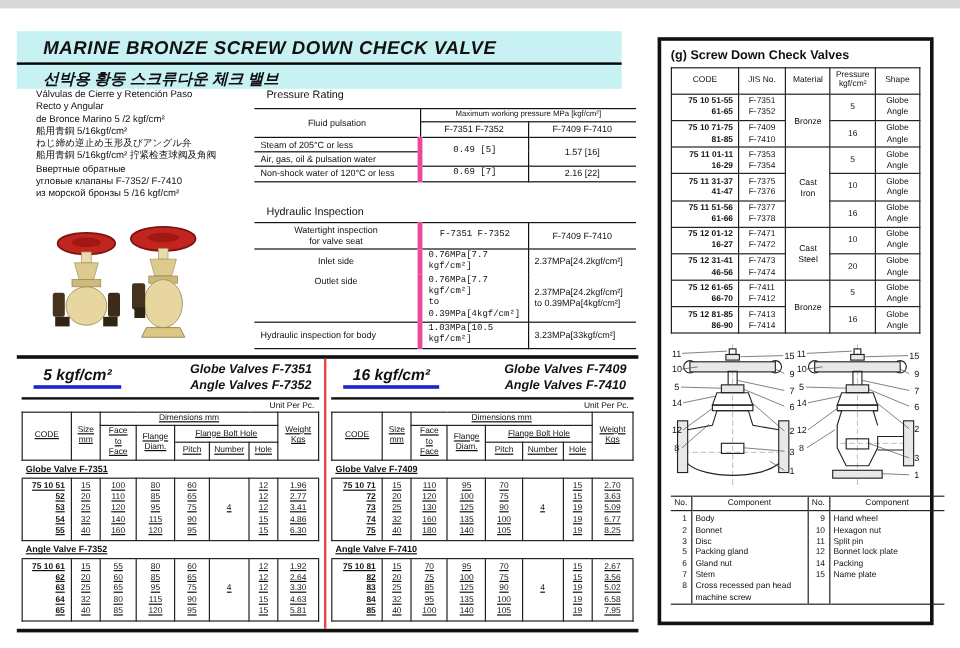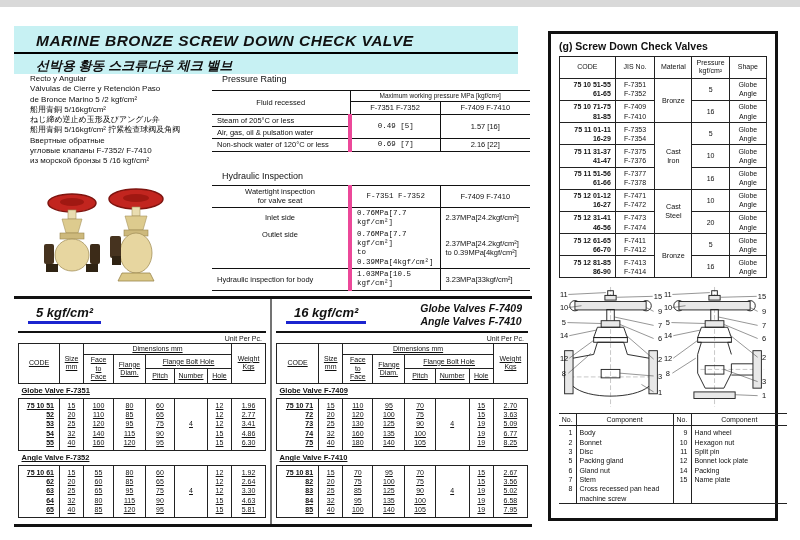--- a/index.html
+++ b/index.html
@@ -29,21 +29,21 @@
   .ptable td{padding:1px 2px;text-align:center;vertical-align:middle;white-space:pre-line;line-height:1.25;}
   .bt{border-top:1.4px solid #111;} .bb{border-bottom:1.4px solid #111;}
   .bl{border-left:4px solid #ec4899;font-family:Liberation Mono, monospace;} .br{border-right:1px solid #111;}
   .bbthin{border-bottom:1px solid #111;}
   .left-cell{text-align:left !important;padding-left:5px !important;}
 
   
   .bottom{position:absolute;left:14px;top:296px;width:518px;height:225px;
     border-top:3px solid #111;border-bottom:3px solid #111;display:flex;}
   .dim-panel{box-sizing:border-box;padding:0 4px;}
-  .dim-panel.first{width:258px;border-right:2px solid #737373;}
+  .dim-panel.first{width:258px;border-right:2px solid #ef4444;}
   .dim-panel.second{flex:1;}
   .dim-head{display:flex;align-items:flex-start;justify-content:space-between;
     height:34px;border-bottom:2.5px solid #111;padding:3px 4px 0 10px;box-sizing:border-box;}
   .rating{font-size:13px;font-weight:bold;font-style:italic;border-bottom:3px solid #1b24cf;
     padding:0 8px 1px 8px;margin-top:3px;}
   .vnames{font-size:10.5px;font-weight:bold;font-style:italic;text-align:center;
     white-space:pre-line;line-height:1.25;padding-right:2px;}
   .unit{font-size:7px;text-align:right;padding:2px 4px 1px 0;}
   .dim-table{border-collapse:collapse;width:100%;font-size:7px;table-layout:fixed;text-decoration:underline;}
   .dim-table th{border:1px solid #222;font-weight:normal;padding:1px 0;line-height:1.2;
@@ -88,22 +88,22 @@
 <div class="page">
   <div class="scan-edge"></div>
 
   <div class="band">
     <div class="band-title">MARINE BRONZE SCREW DOWN CHECK VALVE</div>
     <div class="band-rule"></div>
     <div class="band-sub">선박용 황동 스크류다운 체크 밸브</div>
   </div>
 
   <div class="intro">
+    <div>Válvulas de Cierre y Retención Paso</div>
     <div>Recto y Angular</div>
-    <div>Válvulas de Cierre y Retención Paso</div>
     <div>de Bronce Marino 5 /2 kgf/cm²</div>
     <div>船用青銅 5/16kgf/cm²</div>
     <div>ねじ締め逆止め玉形及びアングル弁</div>
     <div>船用青銅 5/16kgf/cm² 拧紧检查球阀及角阀</div>
     <div>Ввертные обратные</div>
     <div>угловые клапаны F-7352/ F-7410</div>
     <div>из морской бронзы 5 /16 kgf/cm²</div>
   </div>
 
   <svg class="photo" width="150" height="104" viewBox="0 0 150 104">
@@ -137,21 +137,21 @@
   <div class="sec-label" style="left:222px;top:74px;">Pressure Rating</div>
 
   <table class="ptable" style="left:212px;top:90px;width:318px;">
     <colgroup>
         <col style="width:138px">
         <col style="width:90px">
         <col style="width:90px">
       </colgroup>
     <tbody>
         <tr>
-      <td rowspan="2" class="bt bb br">Fluid recessed</td>
+      <td rowspan="2" class="bt bb br">Fluid pulsation</td>
       <td colspan="2" class="bt bbthin" style="font-size:6.5px;">Maximum working pressure  MPa [kgf/cm²]</td>
     </tr>
     <tr>
       <td class="bb br">F-7351 F-7352</td>
       <td class="bb">F-7409  F-7410</td>
     </tr>
     <tr>
       <td class="bbthin left-cell">Steam of 205°C or less</td>
       <td rowspan="2" class="bb br bl">0.49 [5]</td>
       <td rowspan="2" class="bb">1.57 [16]</td>
@@ -200,20 +200,22 @@
       <td class="bb left-cell">3.23MPa[33kgf/cm²]</td>
     </tr>
   </tbody>
     </table>
 
   <div class="bottom">
 
     <div class="dim-panel first">
       <div class="dim-head">
         <span class="rating">5 kgf/cm²</span>
+        <span class="vnames">Globe Valves F-7351
+Angle Valves F-7352</span>
       </div>
       <div class="unit">Unit Per Pc.</div>
       <table class="dim-table">
         <colgroup>
             <col style="width:41px">
             <col style="width:24px">
             <col style="width:30px">
             <col style="width:32px">
             <col style="width:29px">
             <col style="width:33px">

